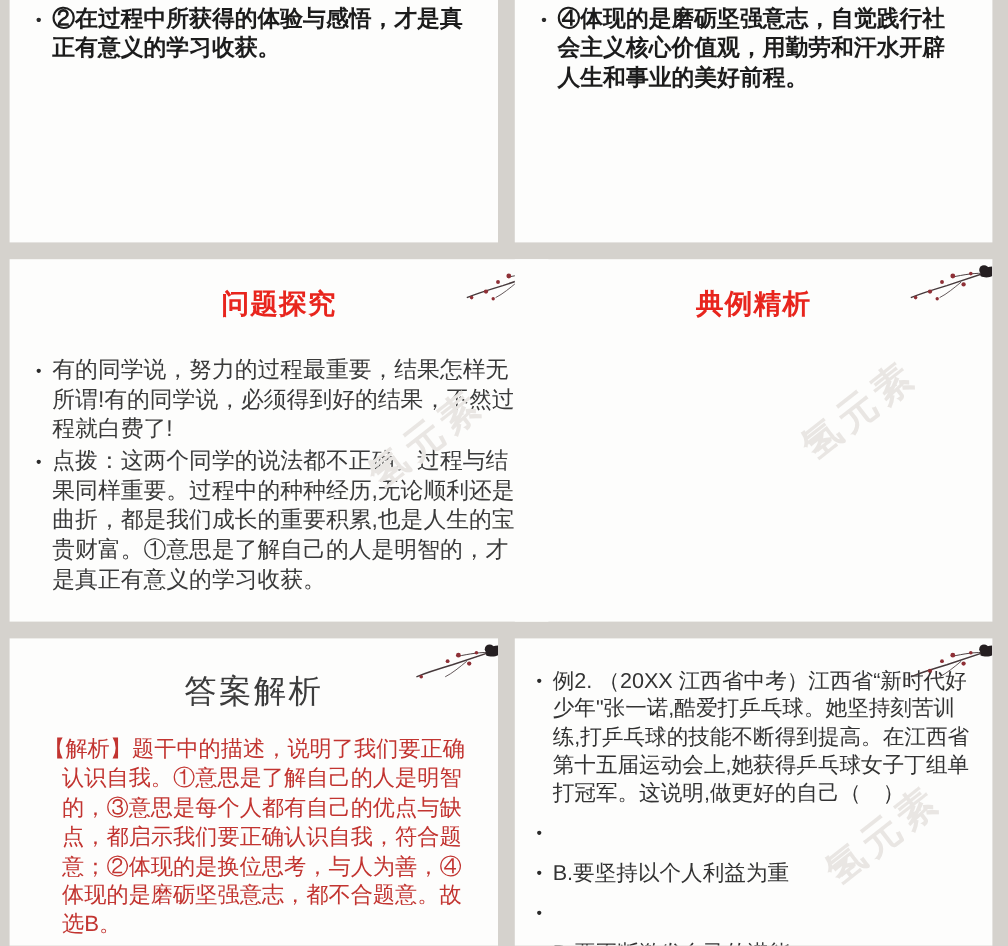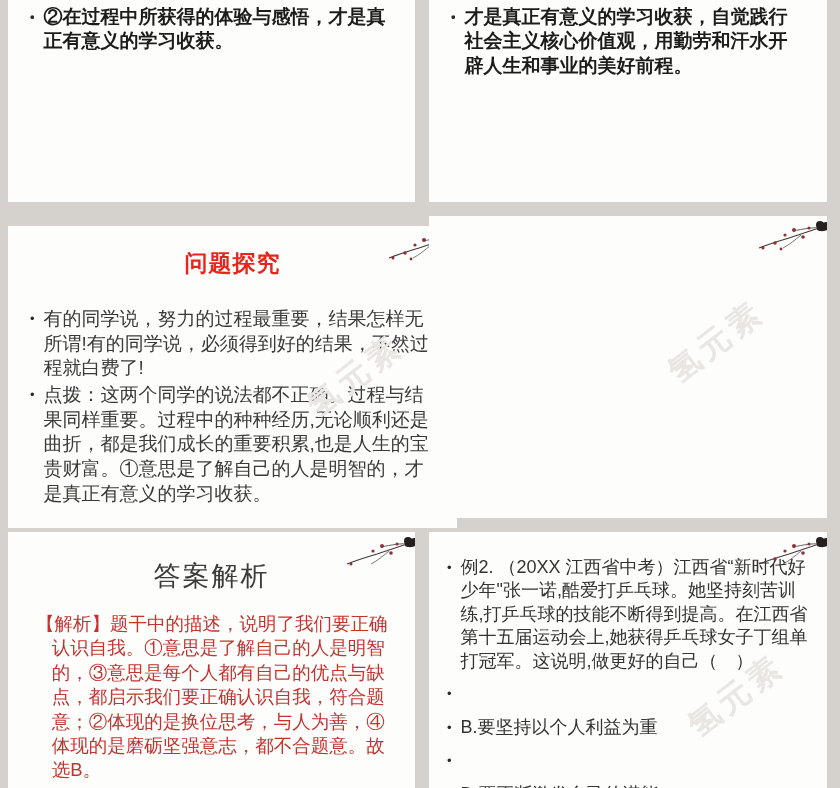--- a/index.html
+++ b/index.html
@@ -10,21 +10,21 @@
     position:relative;overflow:hidden;
   }
   .slide{
     position:absolute;
     background:#fdfdfc;
     overflow:hidden;
     box-sizing:border-box;
   }
   #s1{left:8px;top:0;width:407px;height:202px;}
   #s2{left:429px;top:0;width:398px;height:202px;}
-  #s3{left:8px;top:226px;width:449px;height:302px;}
+  #s3{left:8px;top:216px;width:449px;height:302px;}
   #s4{left:429px;top:216px;width:398px;height:302px;}
   #s5{left:8px;top:532px;width:407px;height:256px;}
   #s6{left:429px;top:532px;width:398px;height:256px;}
 
   .slide-title{
     text-align:center;
     font-size:23px;
     font-weight:bold;
     color:#e8251d;
     margin-top:22px;
@@ -133,21 +133,21 @@
       <span class="dot">•</span>
       <span>②在过程中所获得的体验与感悟，才是真正有意义的学习收获。</span>
     </div>
   </div>
 </div>
 
 <div class="slide" id="s2">
   <div class="top-body">
     <div class="bullet">
       <span class="dot">•</span>
-      <span>才是真正有意义的学习收获，自觉践行社会主义核心价值观，用勤劳和汗水开辟人生和事业的美好前程。</span>
+      <span>④体现的是磨砺坚强意志，自觉践行社会主义核心价值观，用勤劳和汗水开辟人生和事业的美好前程。</span>
     </div>
   </div>
 </div>
 
 <div class="slide" id="s3">
   <svg class="branch" viewBox="0 0 82 42">
     <path d="M80,8 C68,12 56,16 44,20 C34,23 24,26 14,30" stroke="#46393b" stroke-width="1.2" fill="none"></path>
     <path d="M78,10 C68,9 58,11 48,13" stroke="#46393b" stroke-width="0.8" fill="none"></path>
     <path d="M56,17 C50,22 44,27 38,30" stroke="#46393b" stroke-width="0.7" fill="none"></path>
     <path d="M82,4 C76,4 72,8 72,12 C76,14 80,13 82,12 Z" fill="#251f21"></path>
@@ -182,20 +182,21 @@
     <path d="M82,4 C76,4 72,8 72,12 C76,14 80,13 82,12 Z" fill="#251f21"></path>
     <circle cx="75" cy="7" r="4" fill="#251f21"></circle>
     <circle cx="49" cy="12" r="2" fill="#8e3036"></circle>
     <circle cx="58" cy="19" r="1.8" fill="#8e3036"></circle>
     <circle cx="40" cy="17" r="1.6" fill="#8e3036"></circle>
     <circle cx="30" cy="25" r="1.8" fill="#8e3036"></circle>
     <circle cx="18" cy="30" r="1.5" fill="#8e3036"></circle>
     <circle cx="36" cy="31" r="1.4" fill="#8e3036"></circle>
     <circle cx="64" cy="10" r="1.5" fill="#8e3036"></circle>
   </svg>
+  <div class="slide-title">典例精析</div>
   <div class="watermark">氢元素</div>
 </div>
 
 <div class="slide" id="s5">
   <svg class="branch" viewBox="0 0 82 42">
     <path d="M80,8 C68,12 56,16 44,20 C34,23 24,26 14,30" stroke="#46393b" stroke-width="1.2" fill="none"></path>
     <path d="M78,10 C68,9 58,11 48,13" stroke="#46393b" stroke-width="0.8" fill="none"></path>
     <path d="M56,17 C50,22 44,27 38,30" stroke="#46393b" stroke-width="0.7" fill="none"></path>
     <path d="M82,4 C76,4 72,8 72,12 C76,14 80,13 82,12 Z" fill="#251f21"></path>
     <circle cx="75" cy="7" r="4" fill="#251f21"></circle>

